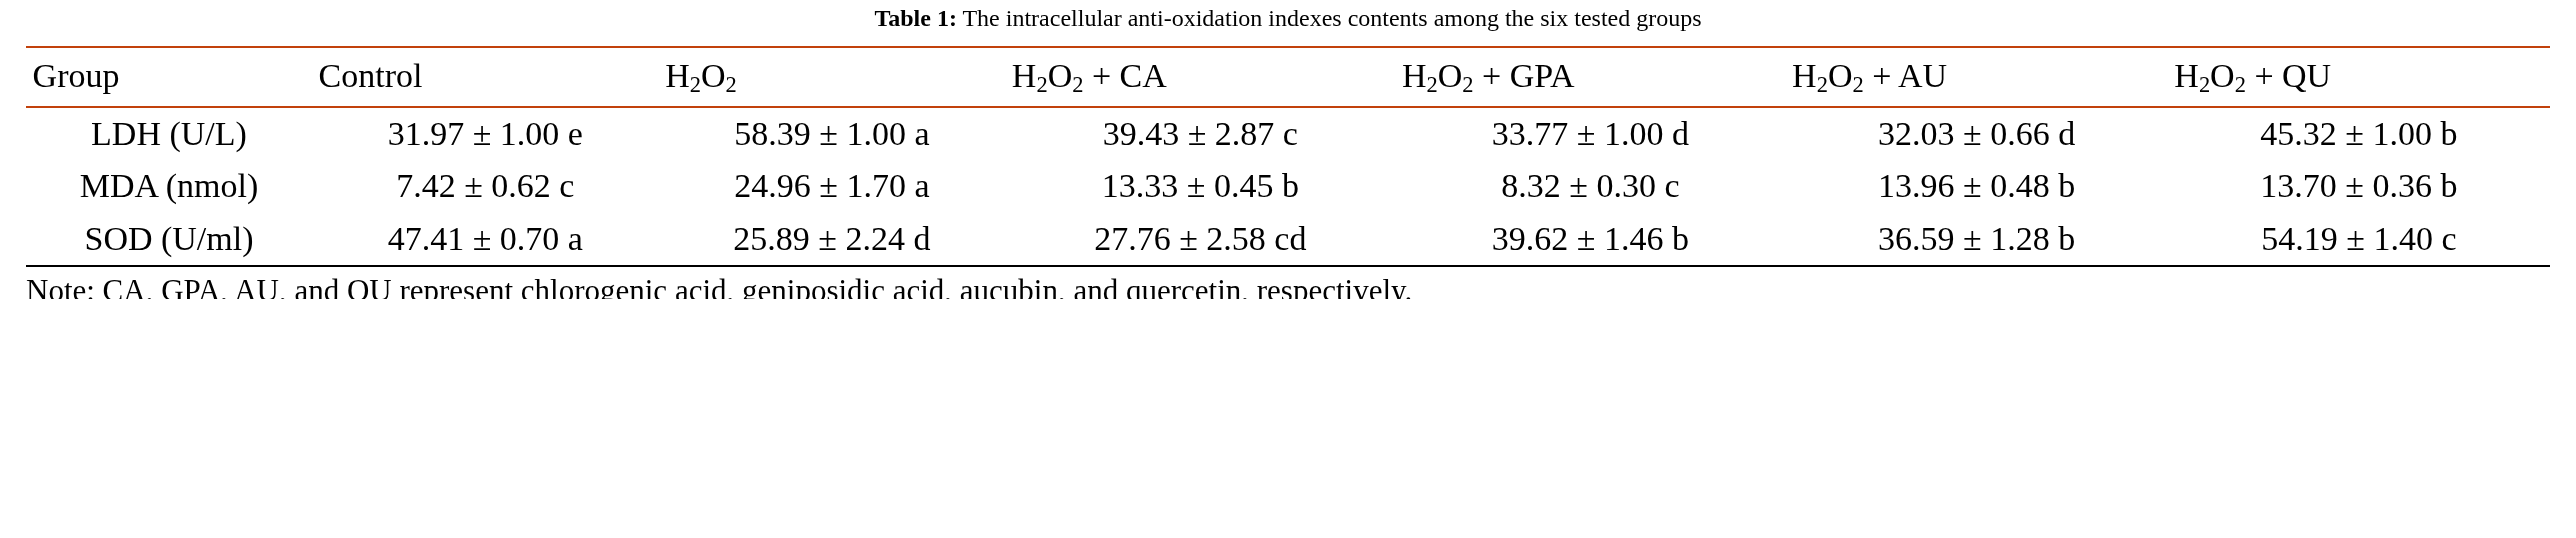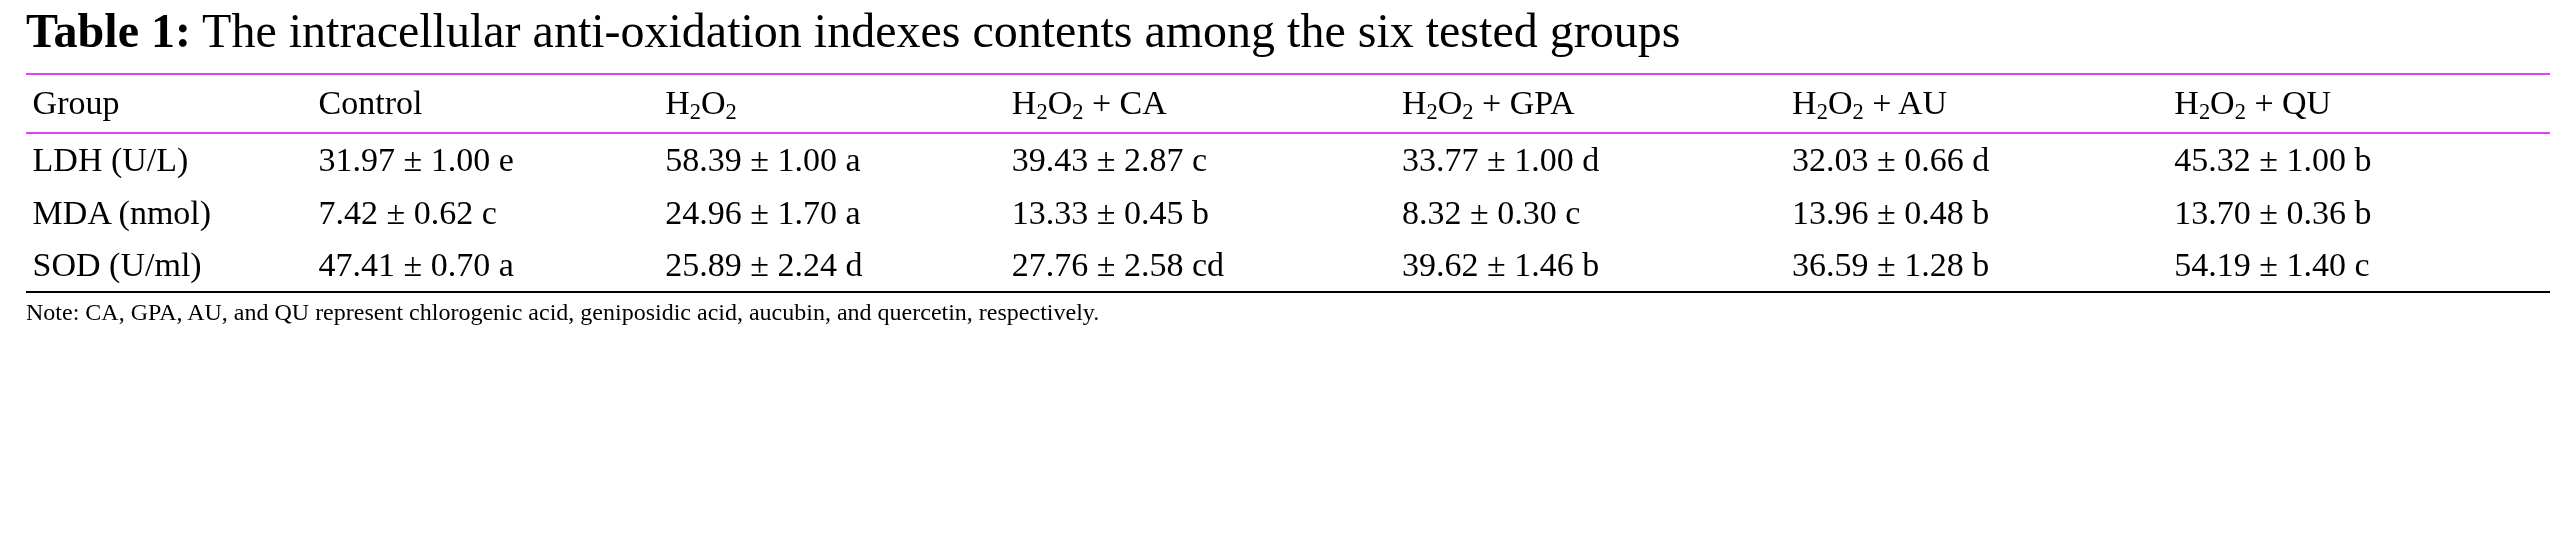--- a/index.html
+++ b/index.html
@@ -15,22 +15,22 @@
     overflow: hidden;
   }
   .page {
     position: relative;
     width: 2576px;
     height: 538px;
     box-sizing: border-box;
     padding: 0 26px;
   }
   .caption {
-    text-align: left;
-    font-size: 48px;
+    text-align: center;
+    font-size: 24px;
     line-height: 1.1;
     padding-top: 5.3px;
     padding-bottom: 14.5px;
     white-space: nowrap;
   }
   .caption .cap-label {
     font-weight: bold;
   }
   .caption .cap-text {
     font-weight: normal;
@@ -42,49 +42,49 @@
     font-size: 34px;
   }
   table.data thead tr.header-row th {
     font-weight: normal;
     text-align: left;
     padding: 9.2px 6.6px 10.5px 6.6px;
     vertical-align: bottom;
     white-space: nowrap;
   }
   table.data tbody td {
-    text-align: left;
+    text-align: center;
     padding: 7.2px 6.6px 7.2px 6.6px;
     vertical-align: bottom;
     white-space: nowrap;
   }
   .rule-top {
     border-top: 3.3px solid #000;
   }
   .rule-mid {
-    border-top: 2px solid #d946ef;
+    border-top: 2px solid #c2410c;
     margin-top: 39px;
   }
   .rule-bottom {
     border-top: 2.6px solid #000;
   }
   col.c0 { width: 217px; }
   col.c1 { width: 263px; }
   col.c2 { width: 263px; }
   col.c3 { width: 296px; }
   col.c4 { width: 296px; }
   col.c5 { width: 290px; }
   col.c6 { width: 290px; }
   sub {
     font-size: 0.66em;
     vertical-align: -0.22em;
     line-height: 0;
   }
   .note {
-    font-size: 24px;
+    font-size: 31px;
     padding-top: 6px;
     white-space: nowrap;
     overflow: hidden;
     height: 26px;
   }
 </style>
 </head>
 <body>
 
 <div class="page">

